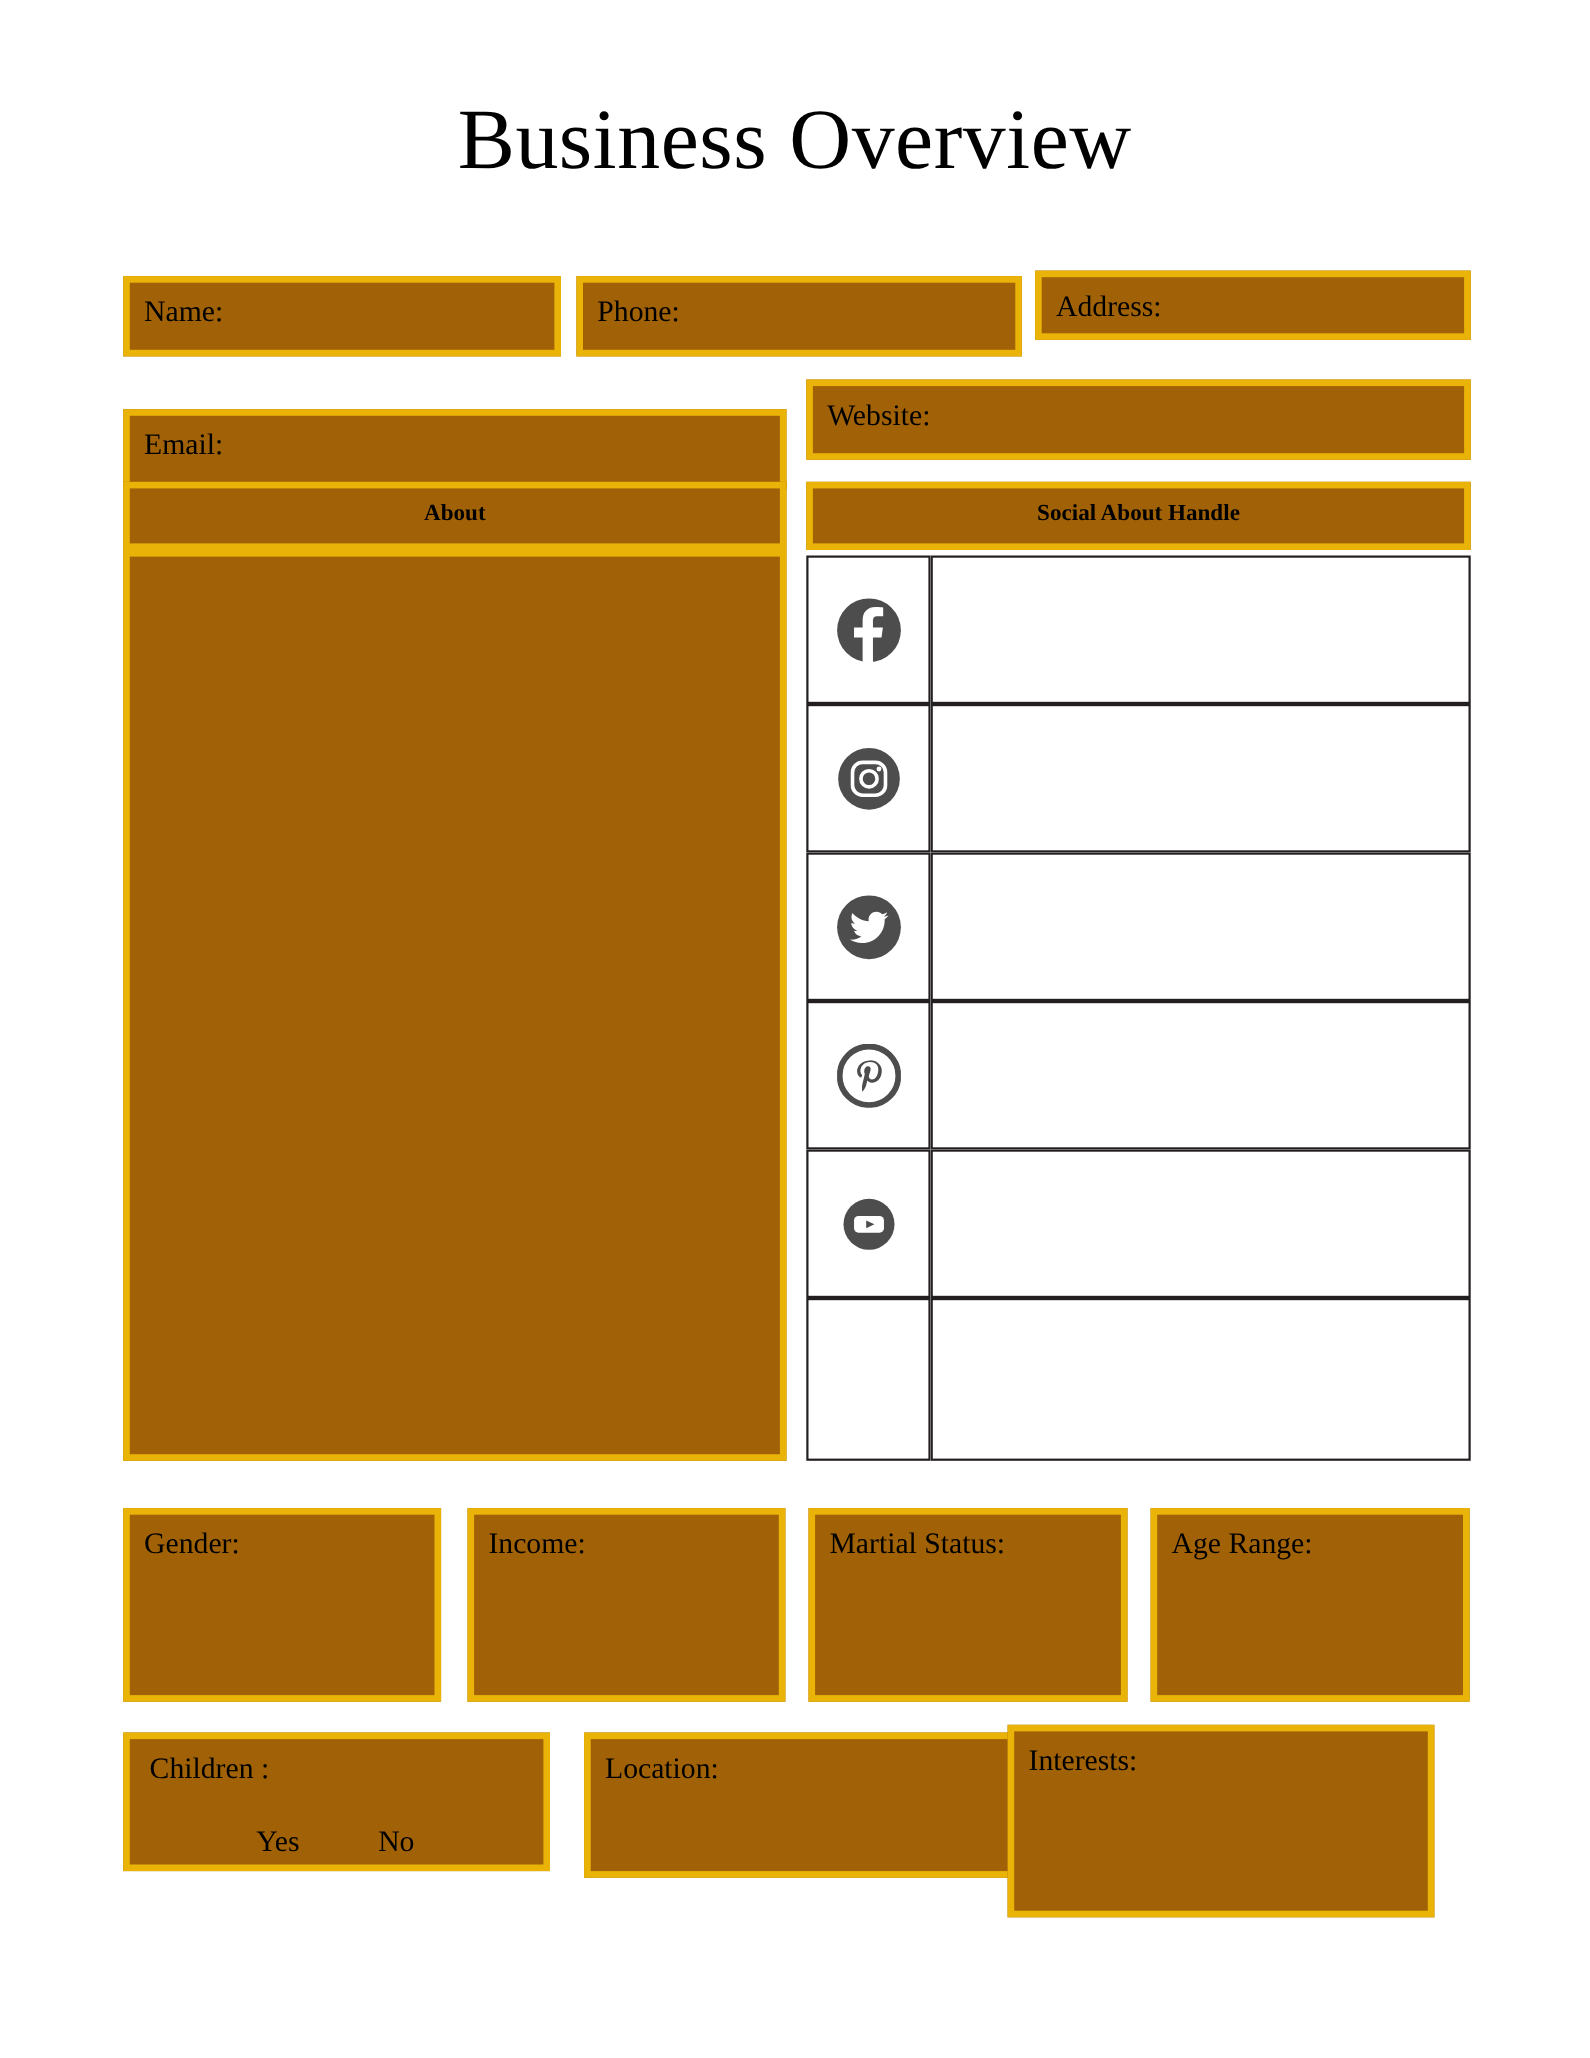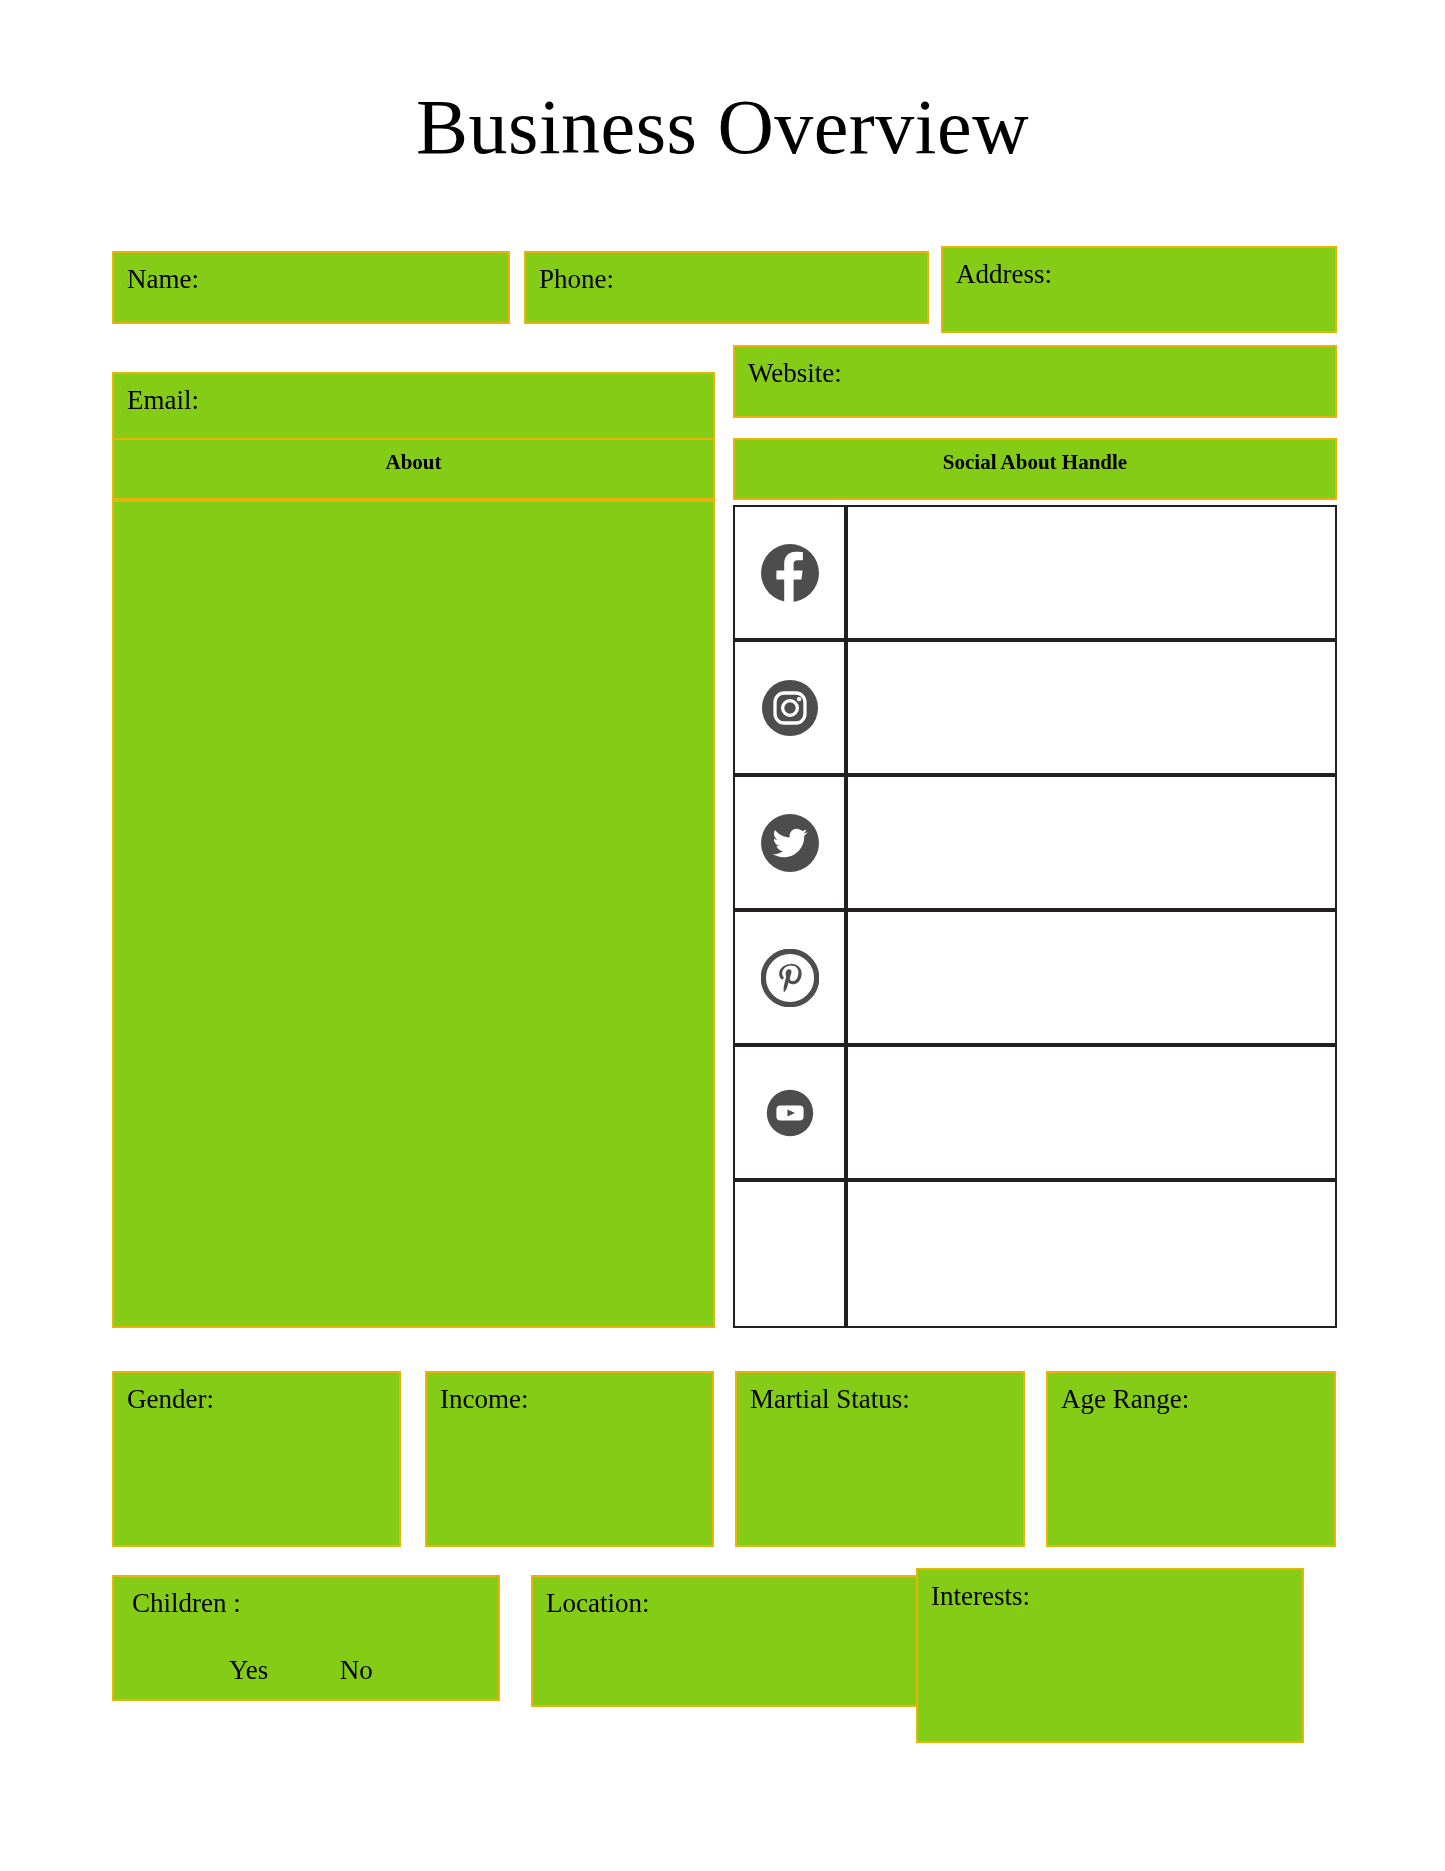--- a/index.html
+++ b/index.html
@@ -35,22 +35,22 @@
     text-align: center;
     font-size: 78px;
     font-weight: 400;
     line-height: 1.0;
     letter-spacing: 0.5px;
   }
 
   
   .box {
     position: absolute;
-    border: 2px solid #eab308;
-    background: #84cc16;
+    border: 6px solid #eab308;
+    background: #a16207;
   }
 
   .box-label {
     position: absolute;
     left: 13px;
     top: 12px;
     font-size: 27px;
     line-height: 1.1;
     white-space: nowrap;
   }
@@ -104,21 +104,21 @@
   <div class="title">Business Overview</div>
 
   <div class="box" style="left:112px; top:251px; width:398px; height:73px;">
     <span class="box-label">Name:</span>
   </div>
 
   <div class="box" style="left:524px; top:251px; width:405px; height:73px;">
     <span class="box-label">Phone:</span>
   </div>
 
-  <div class="box" style="left:941px; top:246px; width:396px; height:87px;">
+  <div class="box" style="left:941px; top:246px; width:396px; height:63px;">
     <span class="box-label">Address:</span>
   </div>
 
   <div class="box" style="left:112px; top:345px; width:603px; height:73px;margin-top:27px;">
     <span class="box-label">Email:</span>
   </div>
 
   <div class="box" style="left:733px; top:345px; width:604px; height:73px;">
     <span class="box-label">Website:</span>
   </div>

